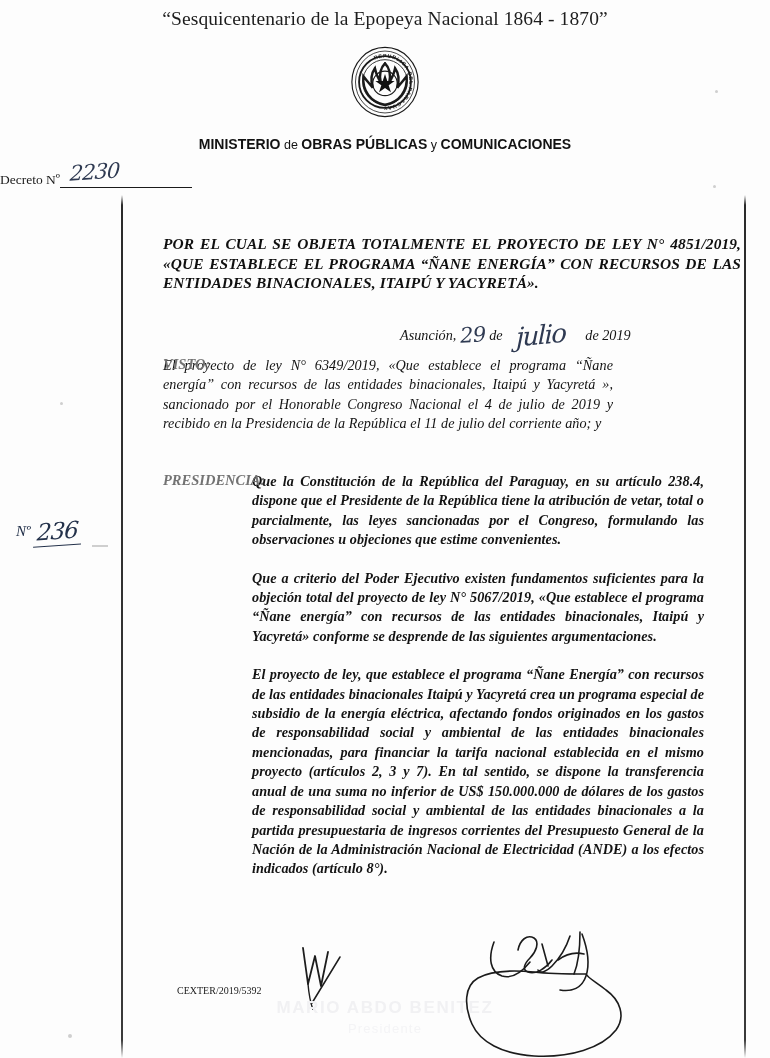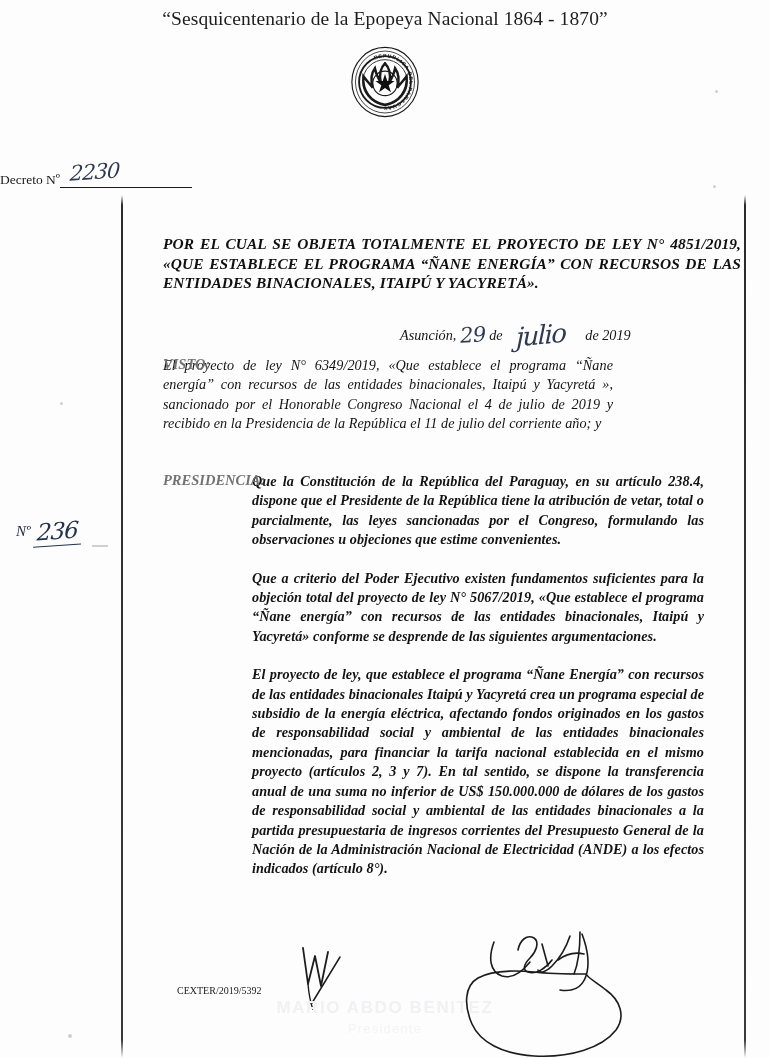--- a/index.html
+++ b/index.html
@@ -325,20 +325,23 @@
                C 42 40, 44 30, 50 24" fill="none" stroke="#1a1a1a" stroke-width="3.4" stroke-linecap="round"></path>
       <path d="M50 82 C 70 78, 82 62, 80 42 C 74 50, 70 54, 67 58
                C 70 48, 69 38, 64 31 C 62 40, 59 46, 56 50
                C 58 40, 56 30, 50 24" fill="none" stroke="#1a1a1a" stroke-width="3.4" stroke-linecap="round"></path>
       <circle cx="50" cy="52" r="17" fill="none" stroke="#1a1a1a" stroke-width="1.6"></circle>
       <polygon points="50,39 53.2,48.6 63.4,48.6 55.1,54.5 58.3,64.1 50,58.2 41.7,64.1 44.9,54.5 36.6,48.6 46.8,48.6" fill="#101010"></polygon>
     </svg>
   </div>
 
 
+  <div class="hdr-ministerio">
+    <span>MINISTERIO</span><span class="low"> de </span><span>OBRAS PÚBLICAS</span><span class="low"> y </span><span>COMUNICACIONES</span>
+  </div>
 
   <div class="decreto-line">
     <span>Decreto Nº</span><span class="decreto-blank"><span class="hw-decreto">2230</span></span>
   </div>
 
   <div class="title-block">POR EL CUAL SE OBJETA TOTALMENTE EL PROYECTO DE LEY N° 4851/2019, «QUE ESTABLECE EL PROGRAMA “ÑANE ENERGÍA” CON RECURSOS DE LAS ENTIDADES BINACIONALES, ITAIPÚ Y YACYRETÁ».</div>
 
   <div class="date-line">
     <span>Asunción,</span>
     <span class="hw-day">29</span>

